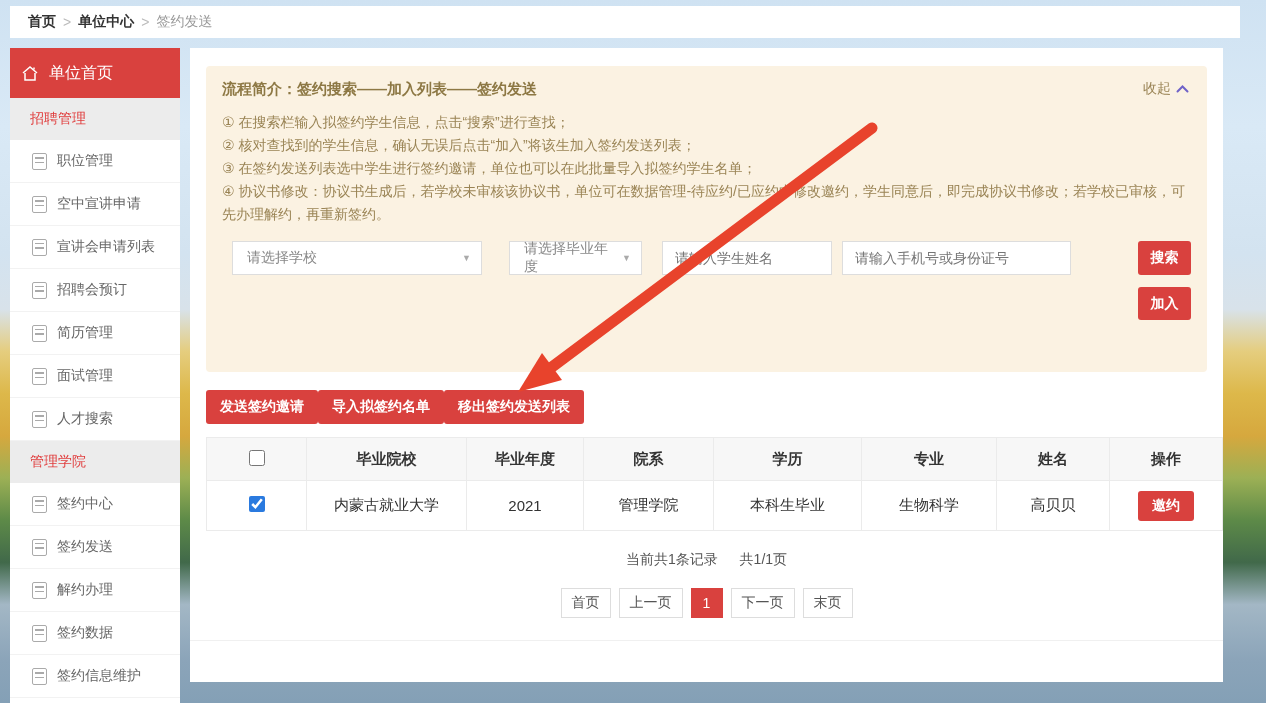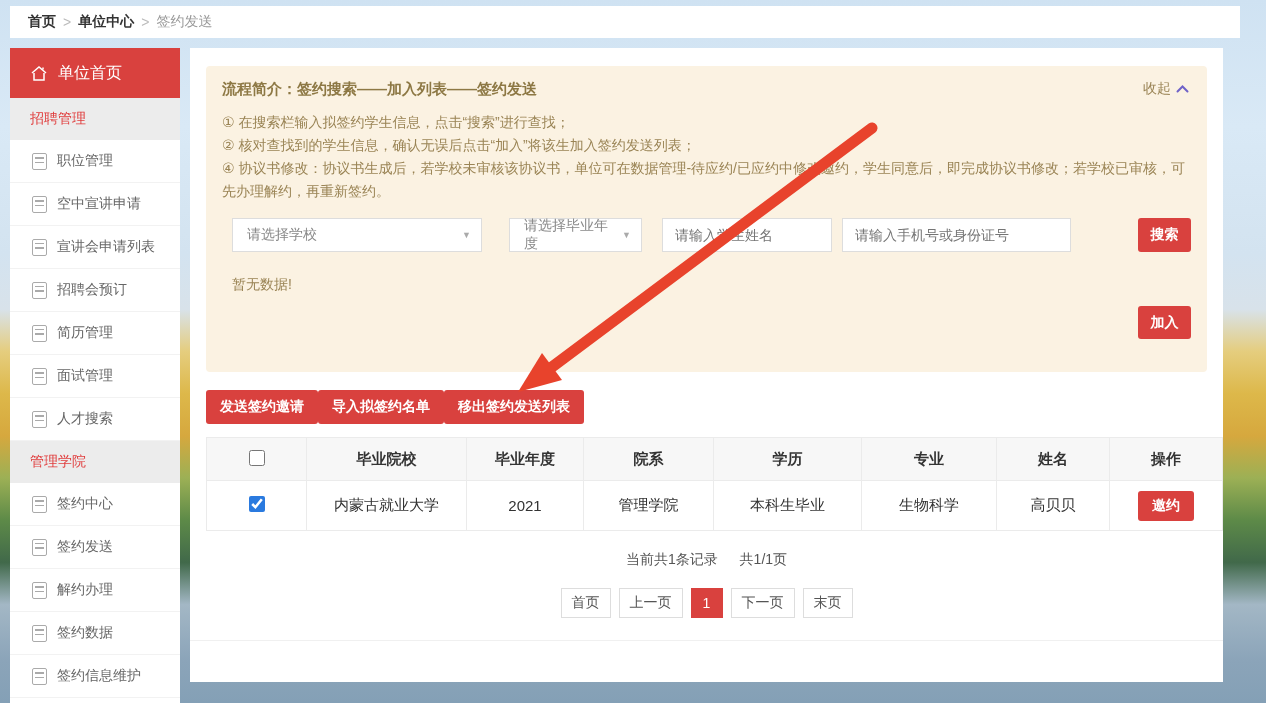--- a/index.html
+++ b/index.html
@@ -22,21 +22,21 @@
     font-size:14px; color:#999;
   }
   .bc-link { color:#333; font-weight:bold; cursor:pointer; }
   .bc-sep { margin:0 7px; color:#bbb; }
   .bc-current { color:#999; }
 
   
   .sidebar { position:absolute; left:10px; top:48px; width:170px; bottom:0; background:#fff; }
   .side-header {
     height:50px; background:var(--accent-red,#d9413e); color:#fff;
-    display:flex; align-items:center; padding-left:20px; font-size:16px; cursor:pointer;
+    display:flex; align-items:center; padding-left:11px; font-size:16px; cursor:pointer;
   }
   .side-header svg { margin-right:10px; }
   .side-section {
     height:42px; background:#ececec; color:var(--sidebar-section-red,#e03c3c);
     display:flex; align-items:center; padding-left:20px; font-size:14px;
   }
   .side-item {
     height:43px; display:flex; align-items:center; padding-left:22px;
     font-size:14px; color:#666; border-bottom:1px solid #f2f2f2; cursor:pointer; background:#fff;
   }
@@ -185,36 +185,36 @@
     <div class="intro-title">流程简介：签约搜索——加入列表——签约发送</div>
     <div class="collapse-btn">
       <span>收起</span>
       <svg width="13" height="8" viewBox="0 0 13 8" fill="none" stroke="var(--collapse-chevron,#6f62c8)" stroke-width="2" stroke-linecap="round">
         <polyline points="1.5,6.5 6.5,1.5 11.5,6.5"></polyline>
       </svg>
     </div>
     <div class="intro-lines">
       <p>① 在搜索栏输入拟签约学生信息，点击“搜索”进行查找；</p>
       <p>② 核对查找到的学生信息，确认无误后点击“加入”将该生加入签约发送列表；</p>
+      <p>③ 在签约发送列表选中学生进行签约邀请，单位也可以在此批量导入拟签约学生名单；</p>
       <p>④ 协议书修改：协议书生成后，若学校未审核该协议书，单位可在数据管理-待应约/已应约中修改邀约，学生同意后，即完成协议书修改；若学校已审核，可先办理解约，再重新签约。</p>
     </div>
     <div class="form-row">
       <div class="fake-select sel-school">
         <span>请选择学校</span>
         <span class="caret">▼</span>
       </div>
       <div class="fake-select sel-year">
         <span>请选择毕业年度</span>
         <span class="caret">▼</span>
       </div>
       <input type="text" class="inp-name" placeholder="请输入学生姓名" style="">
       <input type="text" class="inp-phone" placeholder="请输入手机号或身份证号" style="">
       <button class="btn-red search-btn">搜索</button>
     </div>
-    <div class="empty-text">暂无数据!</div>
     <div class="join-row">
       <button class="btn-red join-btn">加入</button>
     </div>
   </section>
 
   <div class="actions-row">
     <button class="btn-red">发送签约邀请</button>
     <button class="btn-red">导入拟签约名单</button>
     <button class="btn-red">移出签约发送列表</button>
   </div>

